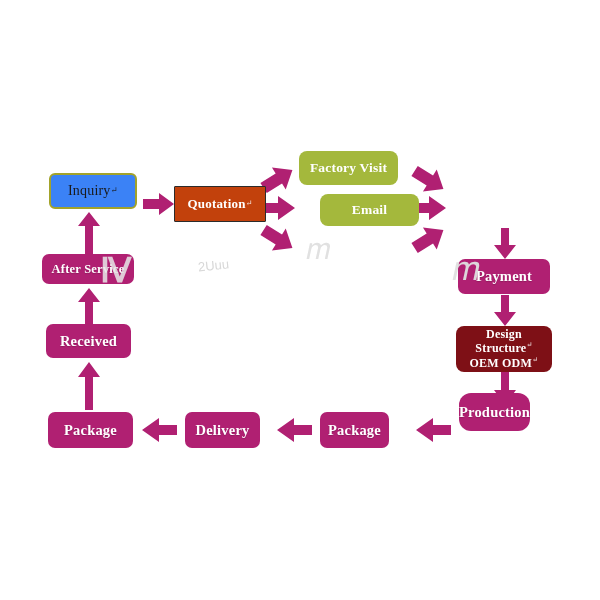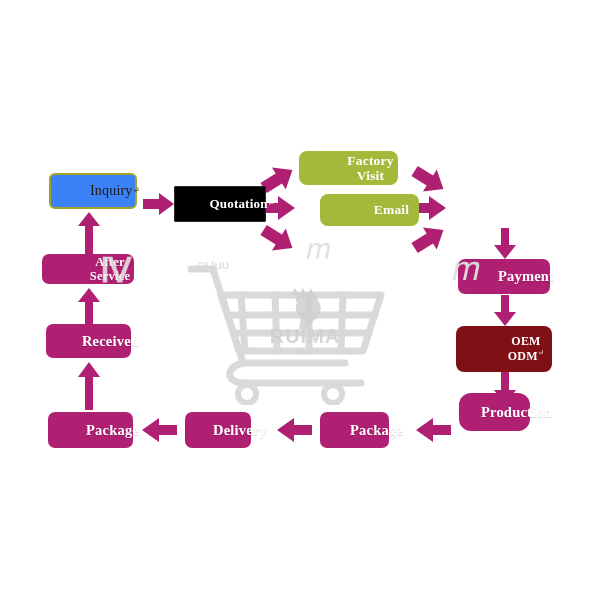--- a/index.html
+++ b/index.html
@@ -45,39 +45,38 @@
     box-sizing: border-box;
     display: flex;
     align-items: center;
     justify-content: center;
     text-align: center;
     line-height: 1.12;
     color: #ffffff;
     font-weight: bold;
     letter-spacing: 0.2px;
     z-index: 5;
-    padding-left: 44px;
   }
   .node .sup {
     font-size: 0.62em;
     vertical-align: super;
     opacity: 0.85;
     font-weight: normal;
   }
 
   
   .n-magenta {
     background: #b02072;
     border-radius: 7px;
     font-size: 14.5px;
     text-shadow: 0 1px 1px rgba(0,0,0,.18);
   }
   
   .n-darkred-sq {
-    background: #000000;
+    background: #c2410c;
     border: 1px solid #2b2b2b;
     border-radius: 1px;
     font-size: 13px;
   }
   
   .n-darkred-rd {
     background: #7e1016;
     border-radius: 8px;
     font-size: 12px;
     flex-direction: column;
@@ -105,40 +104,20 @@
     position: absolute;
     z-index: 4;
   }
   .arrow svg { display: block; overflow: visible; }
 </style>
 </head>
 <body>
 
 <div id="canvas">
 
-  <div class="watermark">
-    <svg width="215" height="150" viewBox="0 0 215 150">
-      <g fill="none" stroke="#d9d9d9" stroke-width="7" stroke-linecap="round" stroke-linejoin="round">
-        <path d="M6 14 L28 14 L58 108 L160 108"></path>
-        <path d="M36 40 L196 40 L178 96 L54 96 Z"></path>
-        <path d="M56 40 L60 96 M90 40 L92 96 M124 40 L124 96 M158 40 L156 96"></path>
-        <path d="M44 60 L190 60 M50 78 L184 78"></path>
-        <path d="M58 108 C 40 112 40 128 60 128 L176 128"></path>
-      </g>
-      <circle cx="62" cy="139" r="9" fill="none" stroke="#d9d9d9" stroke-width="6"></circle>
-      <circle cx="148" cy="139" r="9" fill="none" stroke="#d9d9d9" stroke-width="6"></circle>
-
-      <g opacity="0.85">
-        <path d="M112 48 C 108 44 114 38 119 40 C 124 36 132 38 133 46 C 138 50 136 62 128 66 L 124 74 L 114 74 L 116 62 C 110 58 110 52 112 48 Z" fill="#cfcfcf"></path>
-        <path d="M106 40 l4 -7 l4 7 l4 -7 l4 7 l4 -7 l3 7 z" fill="#cfcfcf"></path>
-        <text x="120" y="88" text-anchor="middle" font-family="Liberation Sans, sans-serif" font-size="20" font-weight="bold" fill="#cfcfcf" letter-spacing="1">RUIMA</text>
-        <text x="120" y="99" text-anchor="middle" font-family="Liberation Sans, sans-serif" font-size="7" fill="#d4d4d4" letter-spacing="2">瑞马</text>
-      </g>
-    </svg>
-  </div>
   <div class="wm-text">2Uuu</div>
 
   <div class="arrow" style="left:143px; top:193px;">
     <svg width="32" height="22" viewBox="0 0 32 22">
       <path d="M0 6 H16 V0 L31 11 L16 22 V16 H0 Z" fill="#b02072"></path>
     </svg>
   </div>
 
   <div class="arrow" style="left:259px; top:163px;">
     <svg width="38" height="32" viewBox="0 0 38 32">
@@ -257,33 +236,36 @@
   </div>
 
 
 
   <div class="node n-magenta" style="left:458px; top:259px; width:92px; height:35px;">
     <span>Payment</span>
   </div>
 
   <div class="node n-darkred-rd" style="left:456px; top:326px; width:96px; height:46px;">
     <div>
+      <span>Design Structure</span><span class="sup">↵</span>
+    </div>
+    <div>
       <span>OEM ODM</span><span class="sup">↵</span>
     </div>
   </div>
 
   <div class="node n-magenta" style="left:459px; top:393px; width:71px; height:38px;border-radius:12px;">
     <span>Production</span>
   </div>
 
   <div class="node n-magenta" style="left:320px; top:412px; width:69px; height:36px;">
     <span>Package</span>
   </div>
 
-  <div class="node n-magenta" style="left:185px; top:412px; width:66px; height:36px;">
+  <div class="node n-magenta" style="left:185px; top:412px; width:75px; height:36px;">
     <span>Delivery</span>
   </div>
 
   <div class="node n-magenta" style="left:48px; top:412px; width:85px; height:36px;">
     <span>Package</span>
   </div>
 
   <div class="node n-magenta" style="left:46px; top:324px; width:85px; height:34px;">
     <span>Received</span>
   </div>

